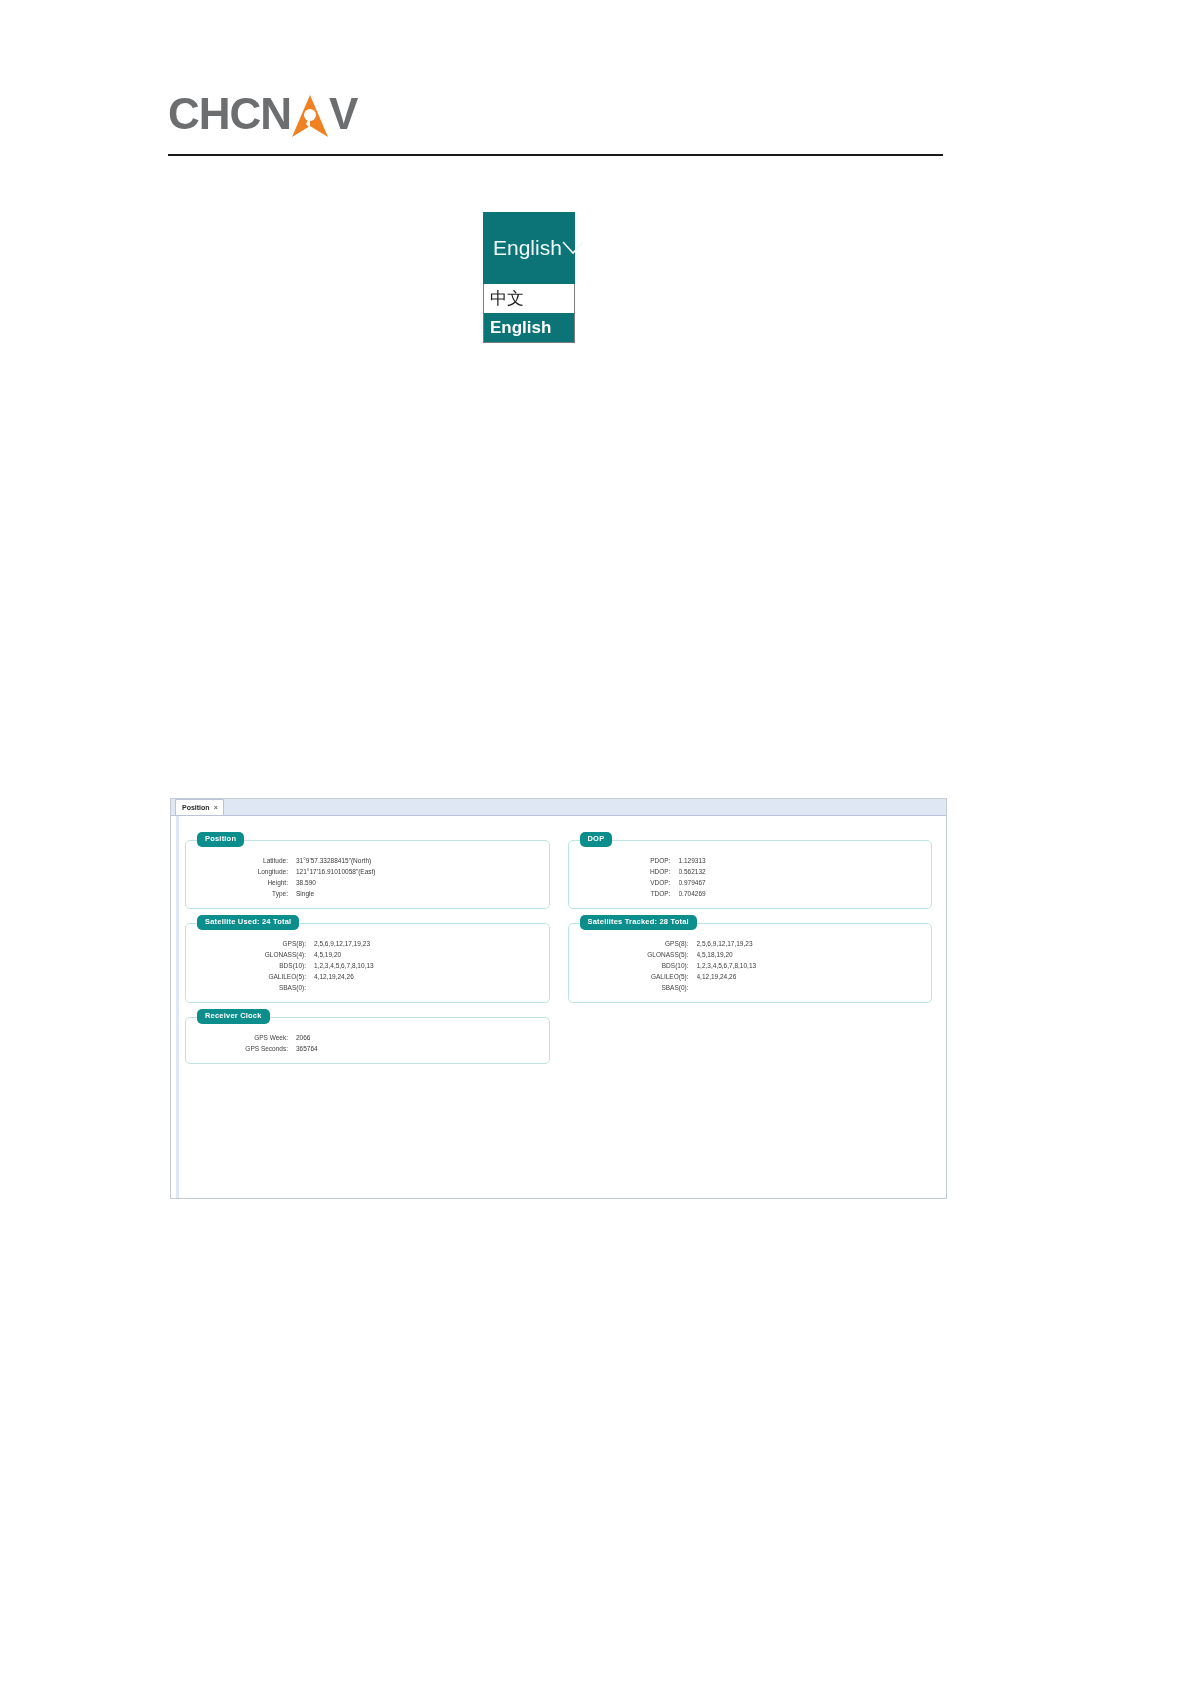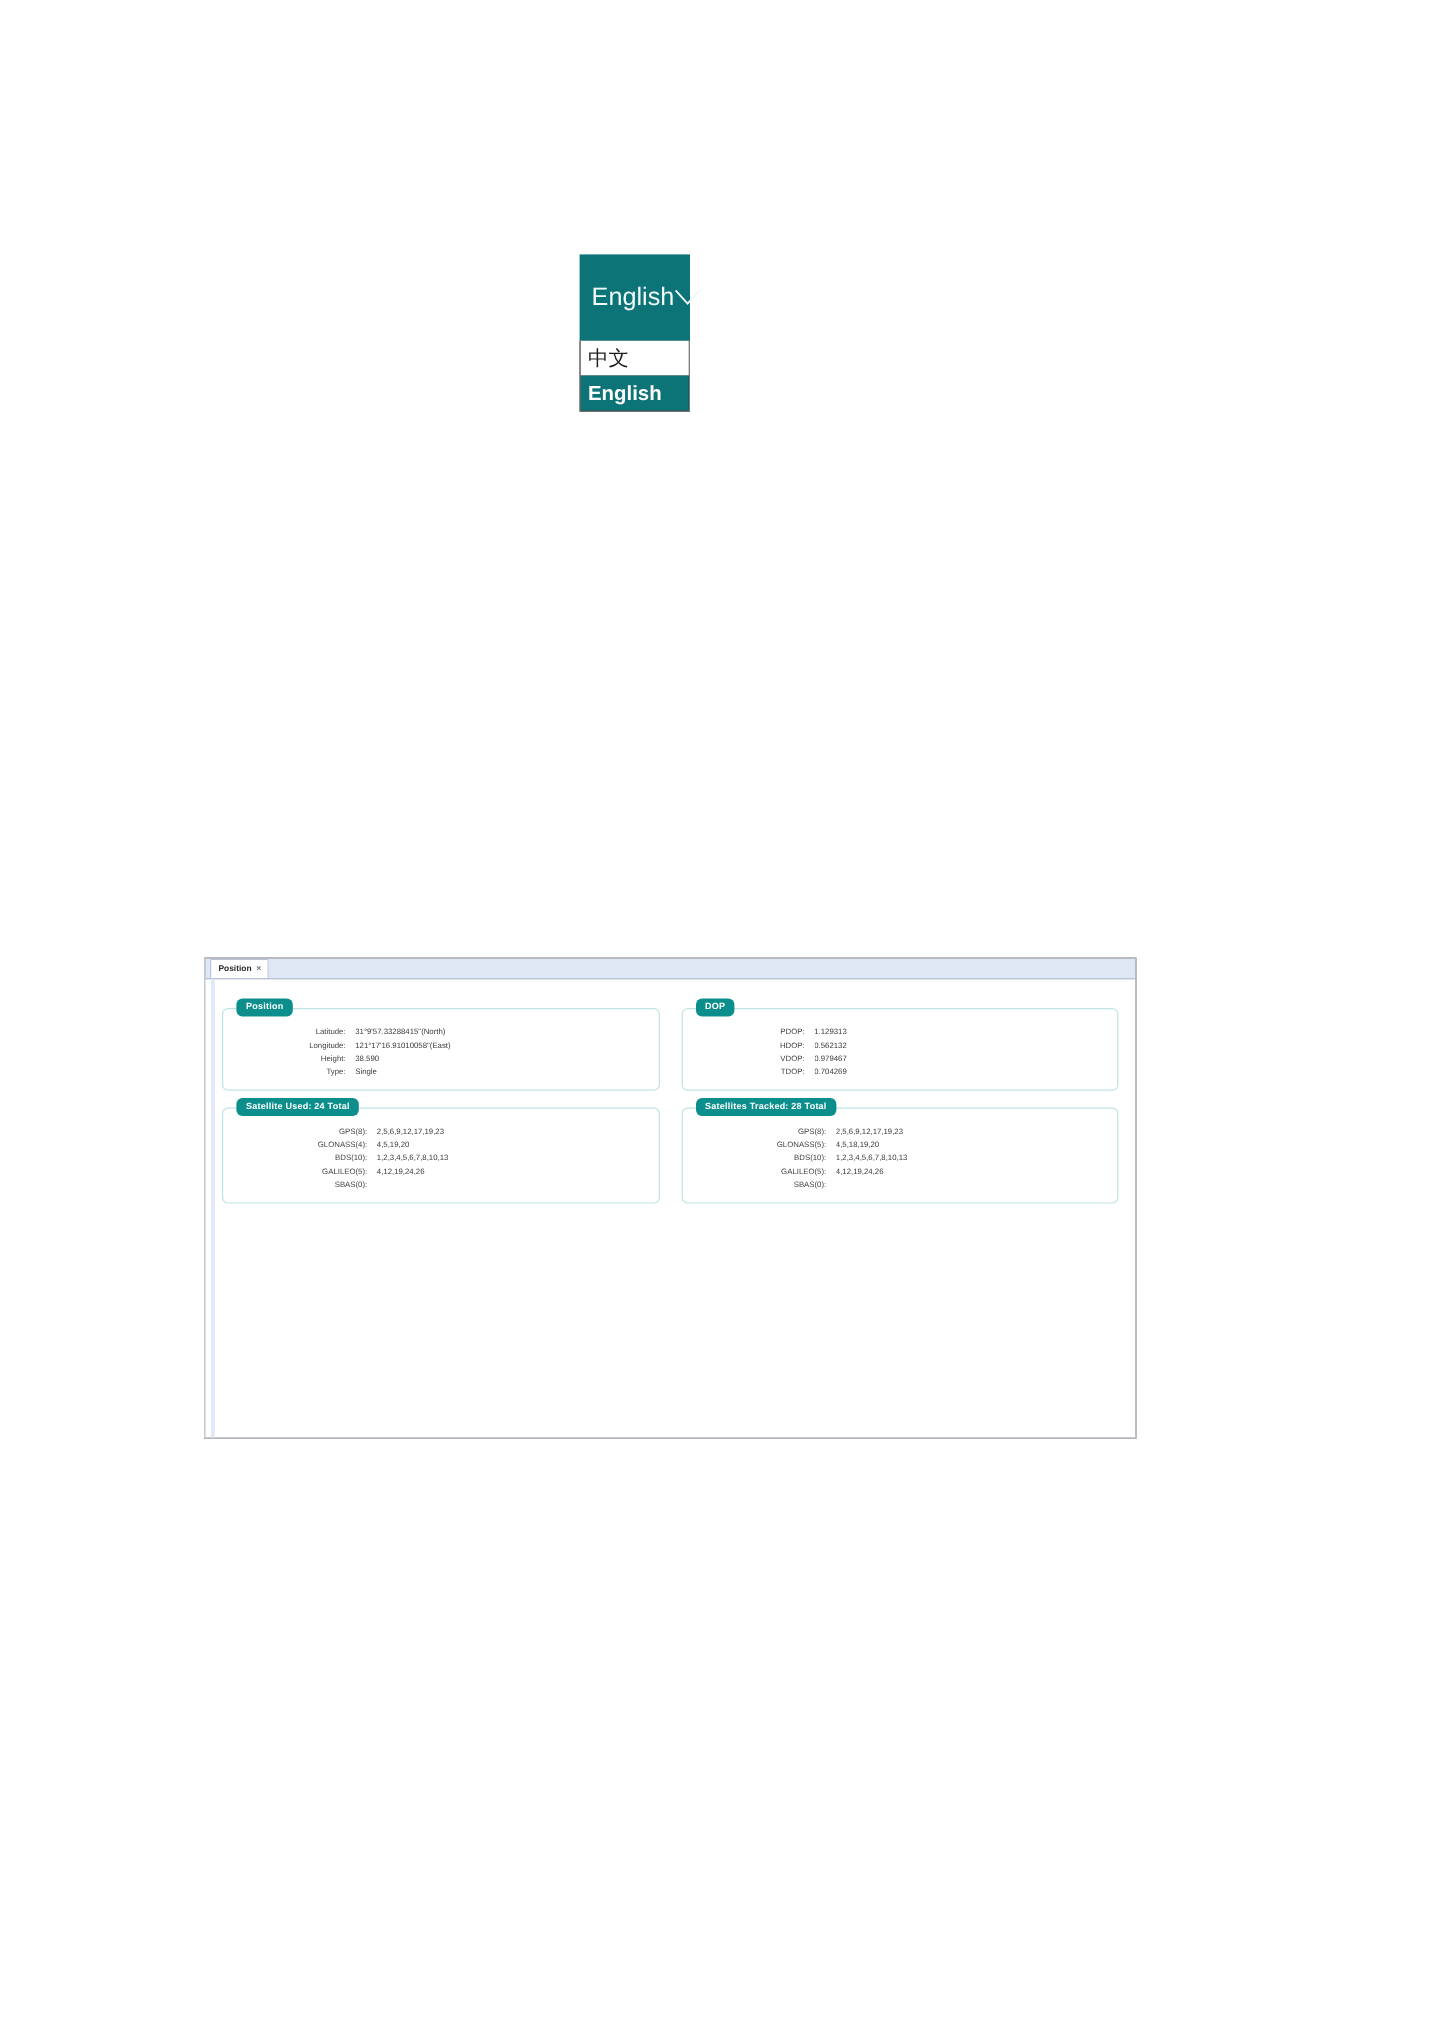--- a/index.html
+++ b/index.html
@@ -76,21 +76,21 @@
     letter-spacing: 0px;
   }
   .chevron {
     width: 22px;
     height: 14px;
     flex: 0 0 auto;
   }
   .lang-list {
     border: 1px solid #7d7d7d;
     border-top: none;
-    background: #000000;
+    background: #8b5cf6;
   }
   .lang-option {
     height: 29px;
     display: flex;
     align-items: center;
     padding-left: 6px;
     font-size: 17px;
     color: #1d1d1d;
     background: #ffffff;
   }
@@ -206,20 +206,34 @@
   }
   .panel.pos .row-label { width: 100px; }
   .panel.dop .row-label { width: 100px; }
   .panel.clock .row-label { width: 100px; }
 </style>
 </head>
 <body>
 
 <div class="page">
 
+  <div class="header">
+    <div class="logo">
+      <span class="logo-text">CHCN</span>
+      <span class="logo-mark">
+        <svg width="36" height="42" viewBox="0 0 36 42" xmlns="http://www.w3.org/2000/svg">
+          <path d="M18 0 L36 42 L18 31 L0 42 Z" fill="#f08122"></path>
+          <circle cx="18" cy="20" r="6" fill="#ffffff"></circle>
+          <path d="M18 20 L18 33 L14 29 Z" fill="#ffffff"></path>
+        </svg>
+      </span>
+      <span class="logo-text">V</span>
+    </div>
+    <div class="header-rule"></div>
+  </div>
 
   <div class="lang-widget">
     <div class="lang-header">
       <span class="lang-header-label">English</span>
       <span class="chevron">
         <svg width="22" height="14" viewBox="0 0 22 14" xmlns="http://www.w3.org/2000/svg">
           <path d="M1 1 L11 12 L21 1" fill="none" stroke="#eef8f8" stroke-width="1.6"></path>
         </svg>
       </span>
     </div>
@@ -284,20 +298,33 @@
               <div class="row-label">GALILEO(5):</div>
               <div class="row-value">4,12,19,24,26</div>
             </div>
             <div class="row">
               <div class="row-label">SBAS(0):</div>
               <div class="row-value"></div>
             </div>
           </div>
         </div>
 
+        <div class="panel clock">
+          <div class="panel-legend">Receiver Clock</div>
+          <div class="rows">
+            <div class="row">
+              <div class="row-label">GPS Week:</div>
+              <div class="row-value">2066</div>
+            </div>
+            <div class="row">
+              <div class="row-label">GPS Seconds:</div>
+              <div class="row-value">365764</div>
+            </div>
+          </div>
+        </div>
 
       </div>
 
       <div class="col right">
 
         <div class="panel dop">
           <div class="panel-legend">DOP</div>
           <div class="rows">
             <div class="row">
               <div class="row-label">PDOP:</div>

